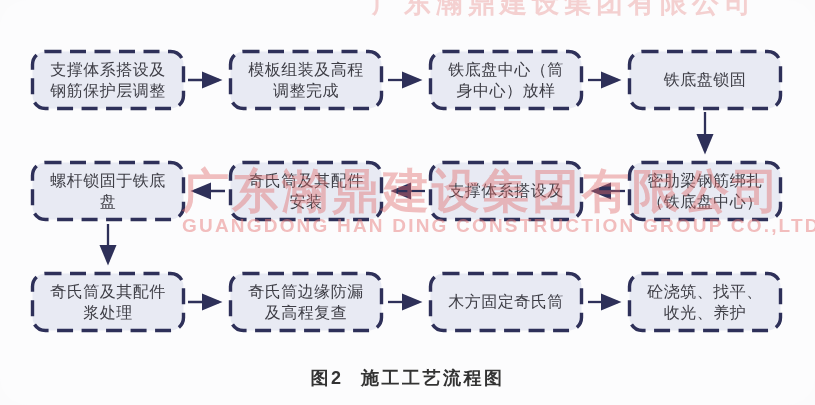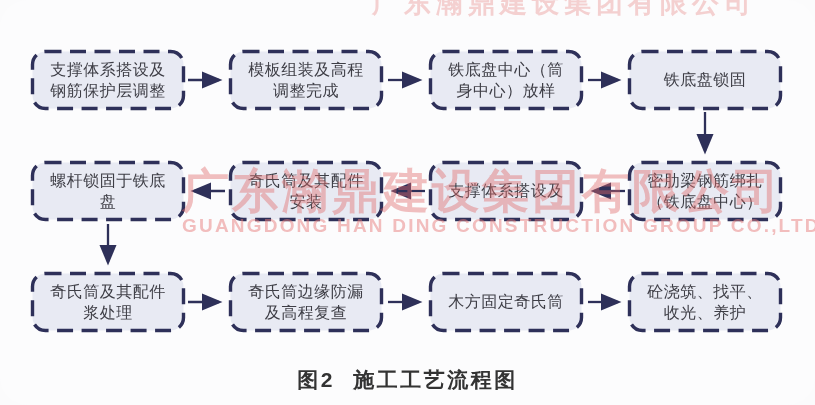--- a/index.html
+++ b/index.html
@@ -23,21 +23,21 @@
   
   .wm{position:absolute;left:182px;top:160px;z-index:6;pointer-events:none;text-align:left;}
   .wm-cn{font-size:47px;font-weight:bold;letter-spacing:3px;white-space:nowrap;color:rgba(224,105,105,0.42);}
   .wm-en{font-size:19px;font-weight:bold;letter-spacing:2.2px;white-space:nowrap;margin-top:-8px;color:rgba(231,125,125,0.5);}
   .wm-top{position:absolute;left:372px;top:-15px;z-index:6;pointer-events:none;
           font-size:27px;font-weight:bold;letter-spacing:5px;white-space:nowrap;
           color:rgba(224,105,105,0.30);}
 
   
   .caption{position:absolute;left:0;top:366px;width:815px;text-align:center;
-           font-size:21px;font-weight:bold;color:#333;letter-spacing:2.5px;word-spacing:10px;z-index:2;}
+           font-size:18px;font-weight:bold;color:#333;letter-spacing:2.5px;word-spacing:10px;z-index:2;}
 </style>
 </head>
 <body>
 
 <div class="stage">
 
   <div class="wm-top">广东瀚鼎建设集团有限公司</div>
 
   <div class="box r1 c1">
     <svg class="box-frame" viewBox="0 0 156 62" preserveAspectRatio="none">

